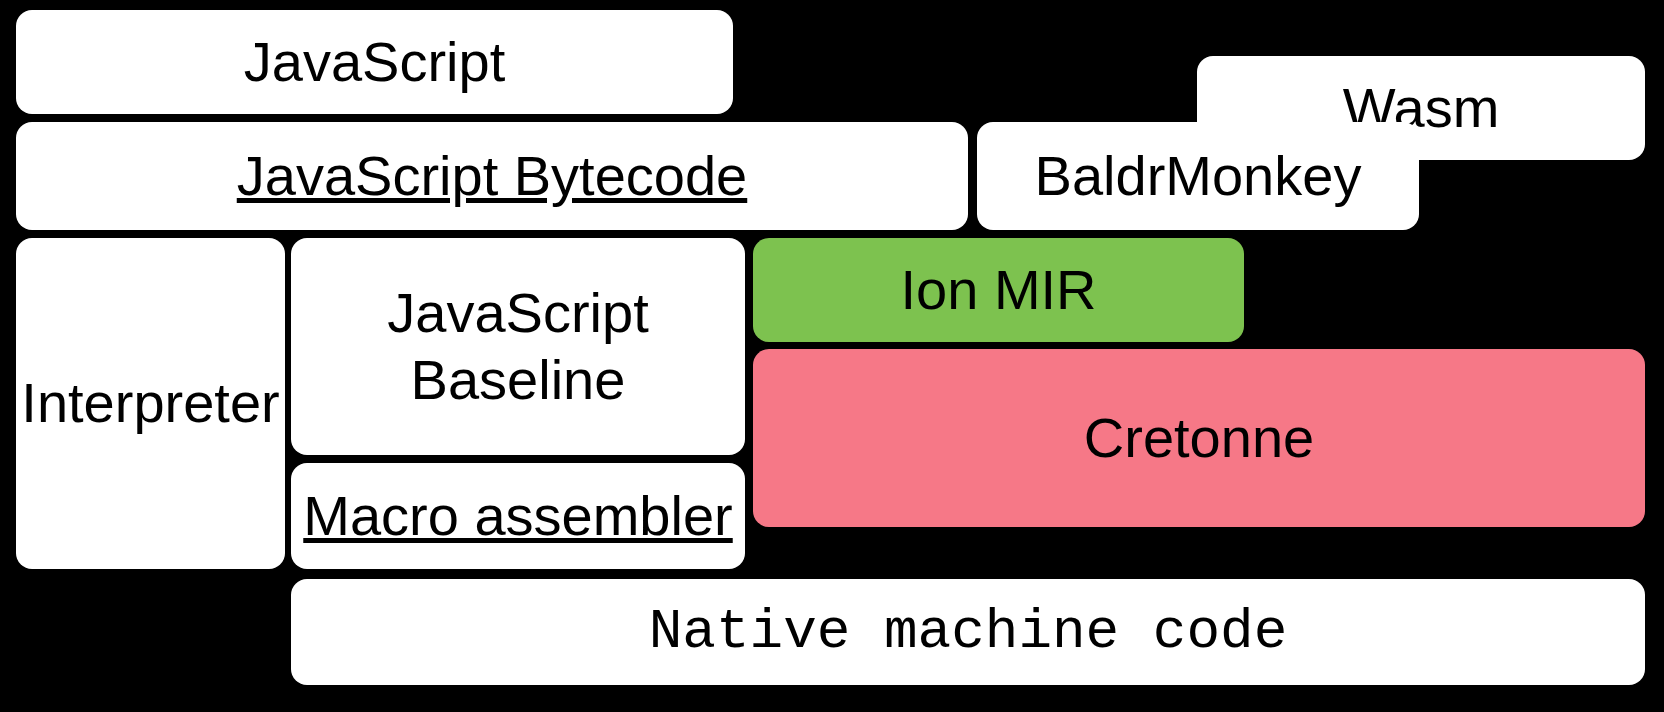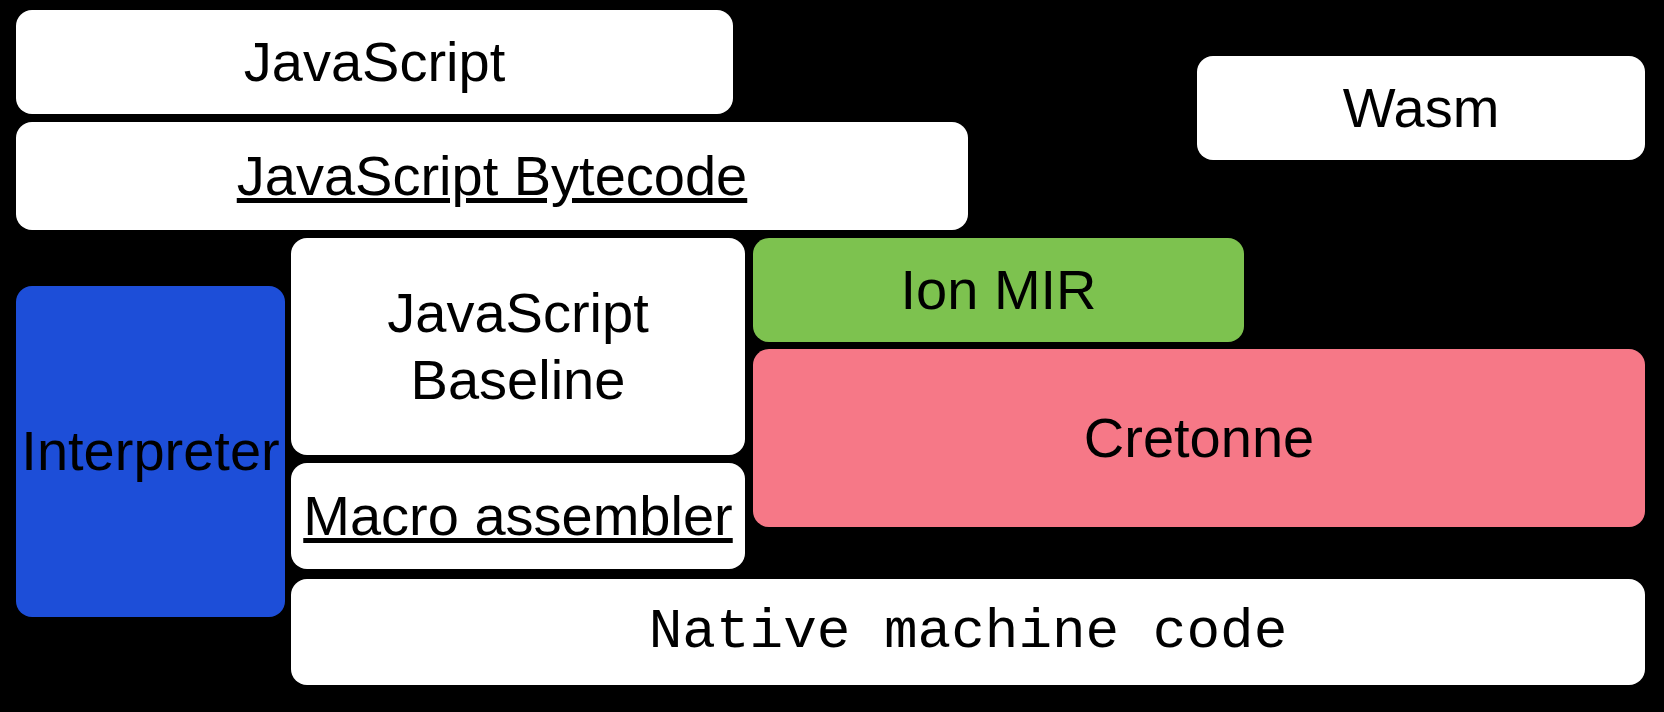--- a/index.html
+++ b/index.html
@@ -22,36 +22,37 @@
     color: #000000;
     display: flex;
     align-items: center;
     justify-content: center;
     text-align: center;
     font-size: 56px;
     line-height: 1.18;
     white-space: pre-line;
     box-sizing: border-box;
   }
-  .node--gray  { background: #1d4ed8; margin-top: 48px; }
+  .node--gray  { background: #ffffff; }
   .node--green { background: #7DC24F; }
   .node--pink  { background: #F67887; }
 </style>
 </head>
 <body>
 
 <div class="canvas">
 
   <div class="node" style="left:16px;  top:10px;  width:717px; height:104px;">JavaScript</div>
 
 
   <div class="node" style="left:1197px; top:10px; width:448px; height:104px;margin-top:46px;">Wasm</div>
 
   <div class="node" style="left:16px;  top:122px; width:952px; height:108px;text-decoration:underline;">JavaScript Bytecode</div>
 
+  <div class="node" style="left:977px; top:122px; width:442px; height:108px;">BaldrMonkey</div>
 
   <div class="node node--gray" style="left:16px; top:238px; width:269px; height:331px;">Interpreter</div>
 
   <div class="node" style="left:291px; top:238px; width:454px; height:217px;">JavaScript
 Baseline</div>
 
   <div class="node node--green" style="left:753px; top:238px; width:491px; height:104px;">Ion MIR</div>
 
   <div class="node node--pink" style="left:753px; top:349px; width:892px; height:178px;">Cretonne</div>
 

